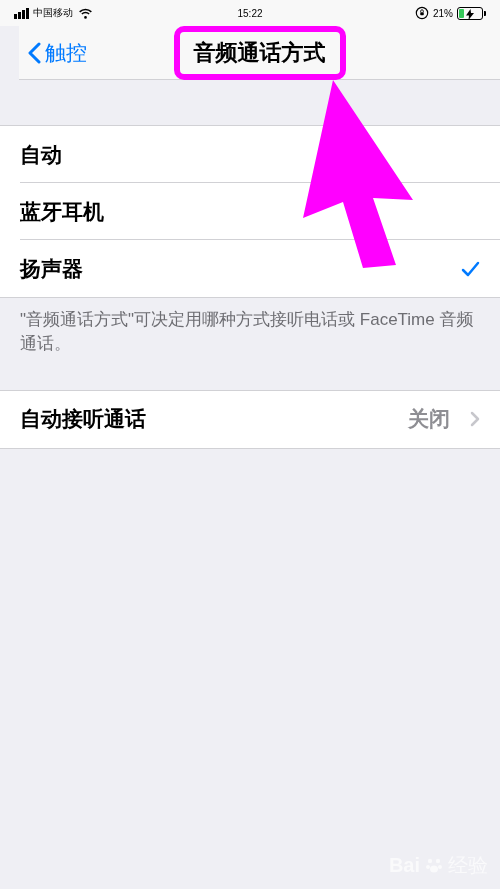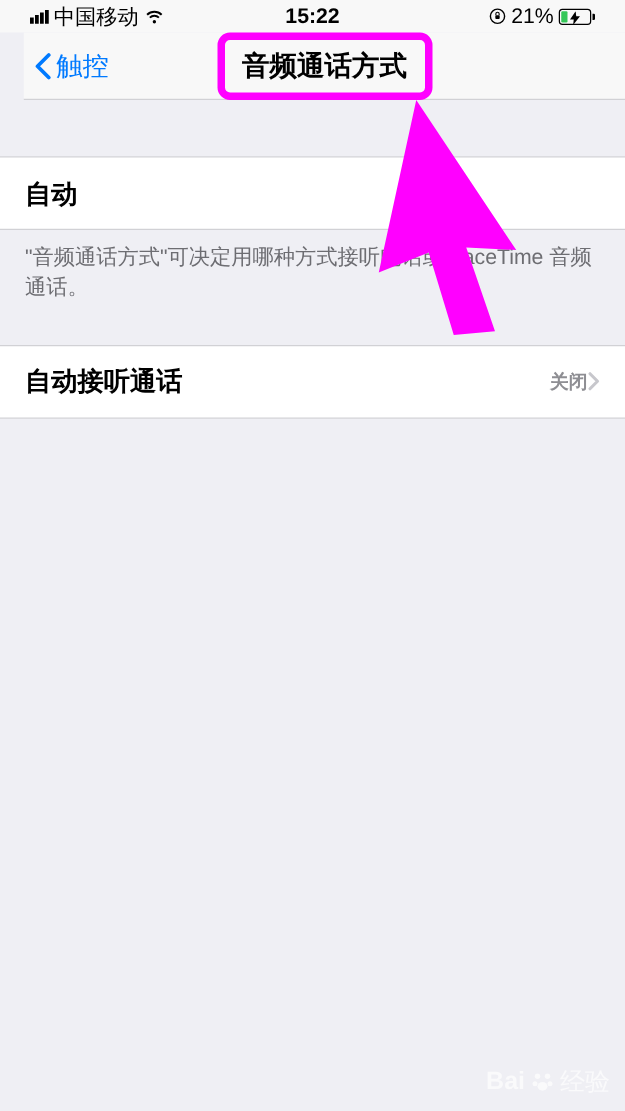--- a/index.html
+++ b/index.html
@@ -9,26 +9,26 @@
       font-family: -apple-system, "Helvetica Neue", sans-serif;
       background: #efeff4;
       position: relative;
       overflow: hidden;
     }
     .status-bar {
       height: 26px;
       display: flex;
       align-items: center;
       justify-content: space-between;
-      padding: 0 24px;
+      padding: 0 14px;
       background: #f8f8f8;
-      font-size: 17px;
+      font-size: 10px;
     }
     .status-left { display: flex; align-items: center; gap: 4px; }
-    .status-center { position: absolute; left: 50%; transform: translateX(-50%); font-weight: 700; }
+    .status-center { position: absolute; left: 50%; transform: translateX(-50%); font-weight: 400; }
     .status-right { display: flex; align-items: center; gap: 4px; justify-content: center; }
     .signal { display: inline-flex; gap: 1px; align-items: flex-end; }
     .signal span { width: 3px; background: #000; display: inline-block; }
     .signal span:nth-child(1) { height: 5px; }
     .signal span:nth-child(2) { height: 7px; }
     .signal span:nth-child(3) { height: 9px; }
     .signal span:nth-child(4) { height: 11px; }
     .wifi { width: 17px; height: 13px; }
     .battery-icon { display: inline-flex; align-items: center; }
     .battery-body { width: 26px; height: 13px; border: 1.3px solid #000; border-radius: 3px; position: relative; }
@@ -81,21 +81,21 @@
     }
     .settings-list.bordered { border-top: 1px solid #d1d1d5; border-bottom: 1px solid #d1d1d5; }
     .checkmark { width: 20px; height: 20px; }
     .footer-text {
       padding: 10px 20px;
       font-size: 17px;
       color: #6d6d72;
       line-height: 1.4;
     }
     .spacer-mid { height: 24px; }
-    .value-text { color: #8e8e93; font-size: 15px; margin-right: 0; }
+    .value-text { color: #8e8e93; font-size: 21px; margin-right: 20px; }
     .disclosure { width: 10px; height: 16px; }
     .row-right { display: flex; align-items: center; }
     .annotation-cursor {
       position: absolute;
       left: 288px;
       top: 80px;
       pointer-events: none;
     }
     .watermark {
       position: absolute;
@@ -158,20 +158,29 @@
     <div class="nav-title">音频通话方式</div>
   </div>
 </div>
 
 <div class="spacer-top"></div>
 
 <div class="settings-list bordered">
   <div class="setting-row">
     <span>自动</span>
   </div>
+  <div class="setting-row">
+    <span>蓝牙耳机</span>
+  </div>
+  <div class="setting-row">
+    <span>扬声器</span>
+    <svg class="checkmark" viewBox="0 0 20 20">
+        <path d="M3 11l5 5L18 4" stroke="#007aff" stroke-width="2.5" fill="none" stroke-linecap="round" stroke-linejoin="round"></path>
+      </svg>
+  </div>
 </div>
 
 <div class="footer-text">"音频通话方式"可决定用哪种方式接听电话或 FaceTime 音频通话。</div>
 
 <div class="spacer-mid"></div>
 
 <div class="settings-list bordered">
   <div class="setting-row">
     <span>自动接听通话</span>
     <div class="row-right">

